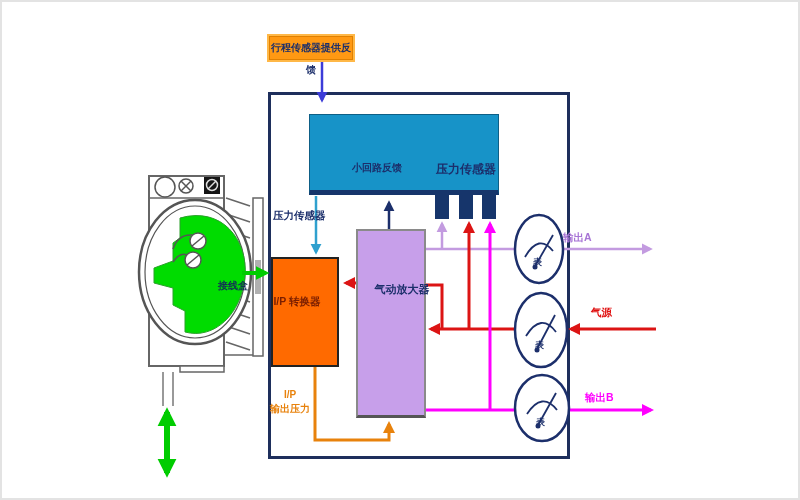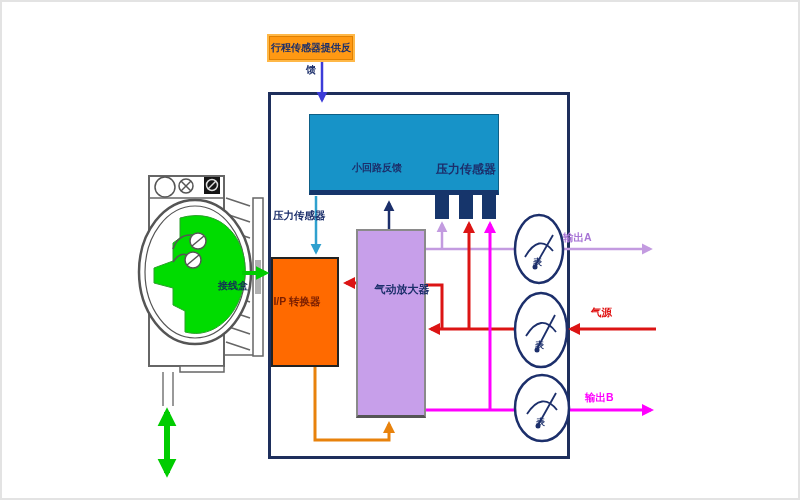--- a/index.html
+++ b/index.html
@@ -176,13 +176,17 @@
   <div class="lbl navy" style="left:271px;top:207px;font-size:10.5px;">压力传感器</div>
   <div class="lbl" style="left:269px;top:293px;width:52px;text-align:center;font-size:10.5px;color:#7a1e00;">I/P 转换器</div>
   <div class="lbl navy" style="left:354px;top:280px;width:92px;text-align:center;font-size:11px;">气动放大器</div>
   <div class="lbl" style="left:186px;top:277px;width:60px;text-align:right;font-size:10px;color:#123055;">接线盒</div>
   <div class="lbl navy" style="left:531px;top:254px;font-size:9px;">表</div>
   <div class="lbl navy" style="left:533px;top:337px;font-size:9px;">表</div>
   <div class="lbl navy" style="left:534px;top:414px;font-size:9px;">表</div>
   <div class="lbl" style="left:561px;top:229px;font-size:10.5px;color:#a875d6;">输出A</div>
   <div class="lbl" style="left:589px;top:304px;font-size:10.5px;color:#e01010;">气源</div>
   <div class="lbl" style="left:583px;top:389px;font-size:10.5px;color:#ff00ff;">输出B</div>
+  <div class="lbl" style="left:258px;top:386px;width:60px;text-align:center;font-size:10px;color:#e8820c;line-height:14px;">
+    <div>I/P</div>
+    <div>输出压力</div>
+  </div>
 </div>
 
 </body></html>

